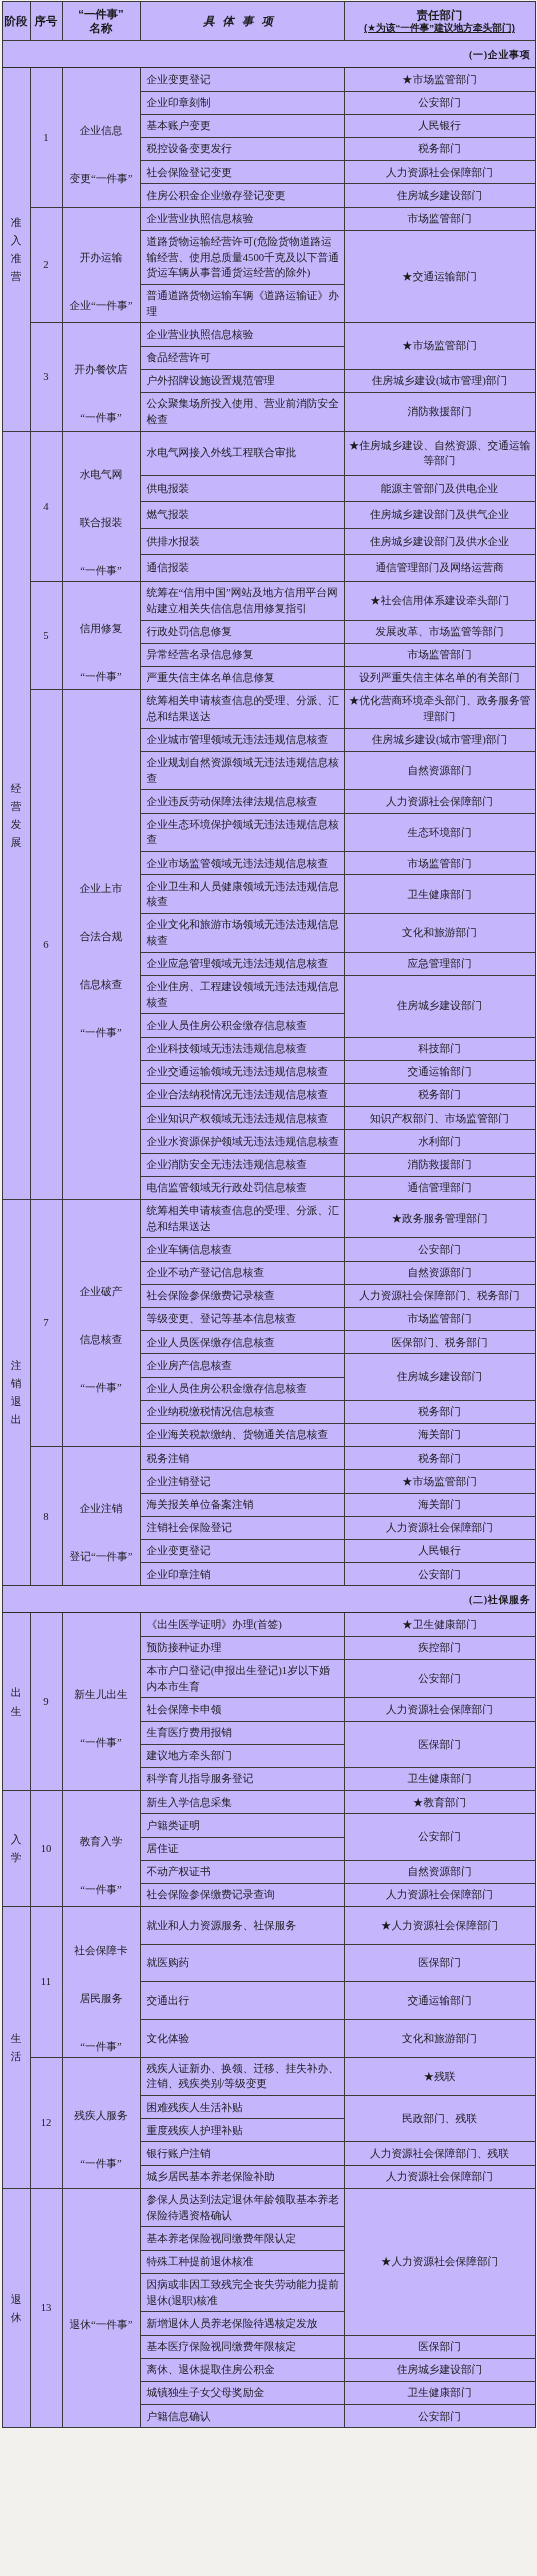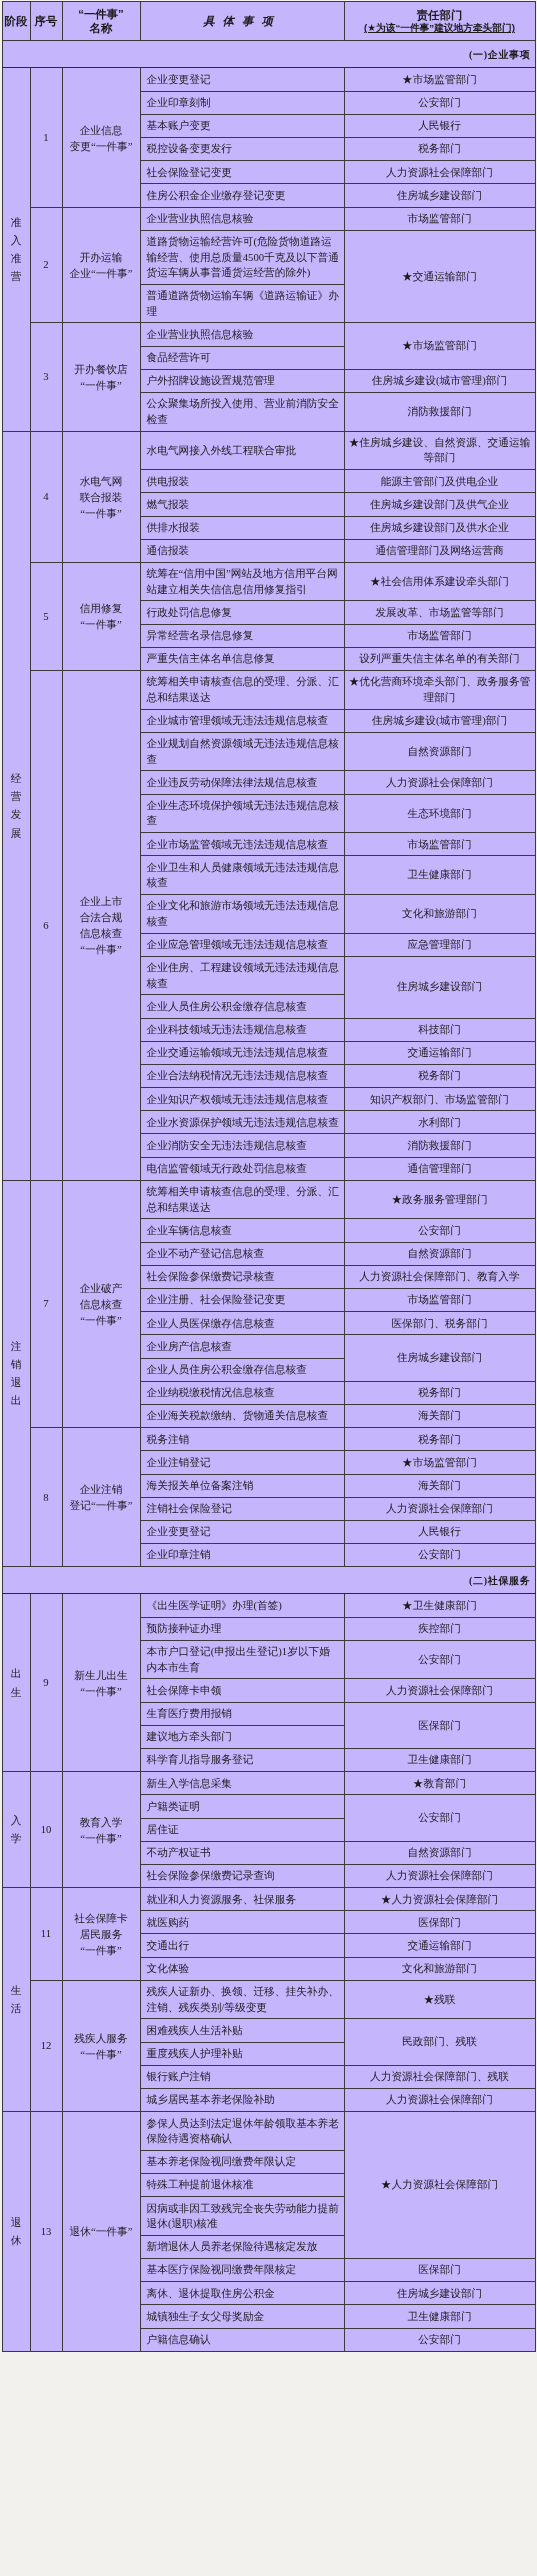--- a/index.html
+++ b/index.html
@@ -62,21 +62,21 @@
     font-size: 10.7px;
   }
   td.no-cell {
     text-align: center;
     font-size: 10.7px;
   }
   td.name-cell {
     text-align: center;
     padding: 2.7px 1.3px;
   }
-  td.name-cell div { line-height: 16px; }
+  td.name-cell div { line-height: 16px; margin-top: 32px; }
   td.item-cell {
     text-align: left;
     height: 16px;
     padding-left: 6px;
     padding-right: 4px;
   }
   td.dept-cell {
     text-align: center;
     padding-left: 2px;
     padding-right: 2px;
@@ -346,24 +346,24 @@
         <tr>
           <td class="item-cell">企业车辆信息核查</td>
           <td class="dept-cell">公安部门</td>
         </tr>
         <tr>
           <td class="item-cell">企业不动产登记信息核查</td>
           <td class="dept-cell">自然资源部门</td>
         </tr>
         <tr>
           <td class="item-cell">社会保险参保缴费记录核查</td>
-          <td class="dept-cell">人力资源社会保障部门、教育入学</td>
-        </tr>
-        <tr>
-          <td class="item-cell">企业注册、社会保险登记变更</td>
+          <td class="dept-cell">人力资源社会保障部门、税务部门</td>
+        </tr>
+        <tr>
+          <td class="item-cell">等级变更、登记等基本信息核查</td>
           <td class="dept-cell">市场监管部门</td>
         </tr>
         <tr>
           <td class="item-cell">企业人员医保缴存信息核查</td>
           <td class="dept-cell">医保部门、税务部门</td>
         </tr>
         <tr>
           <td class="item-cell">企业房产信息核查</td>
           <td class="dept-cell" rowspan="2">住房城乡建设部门</td>
         </tr>

